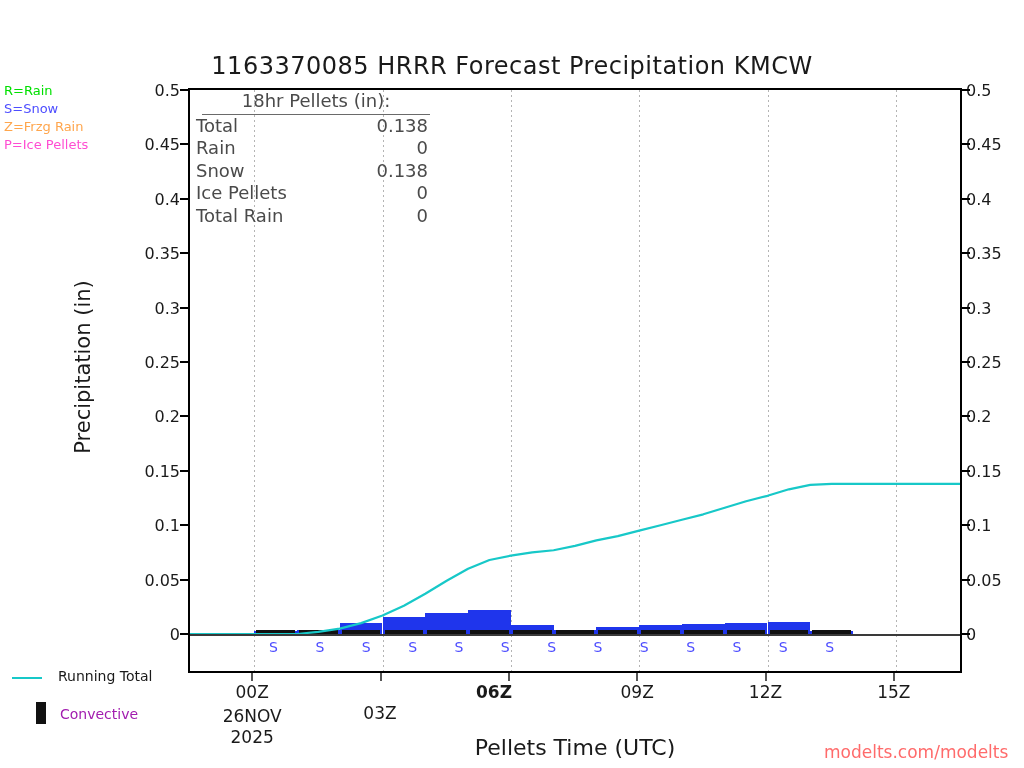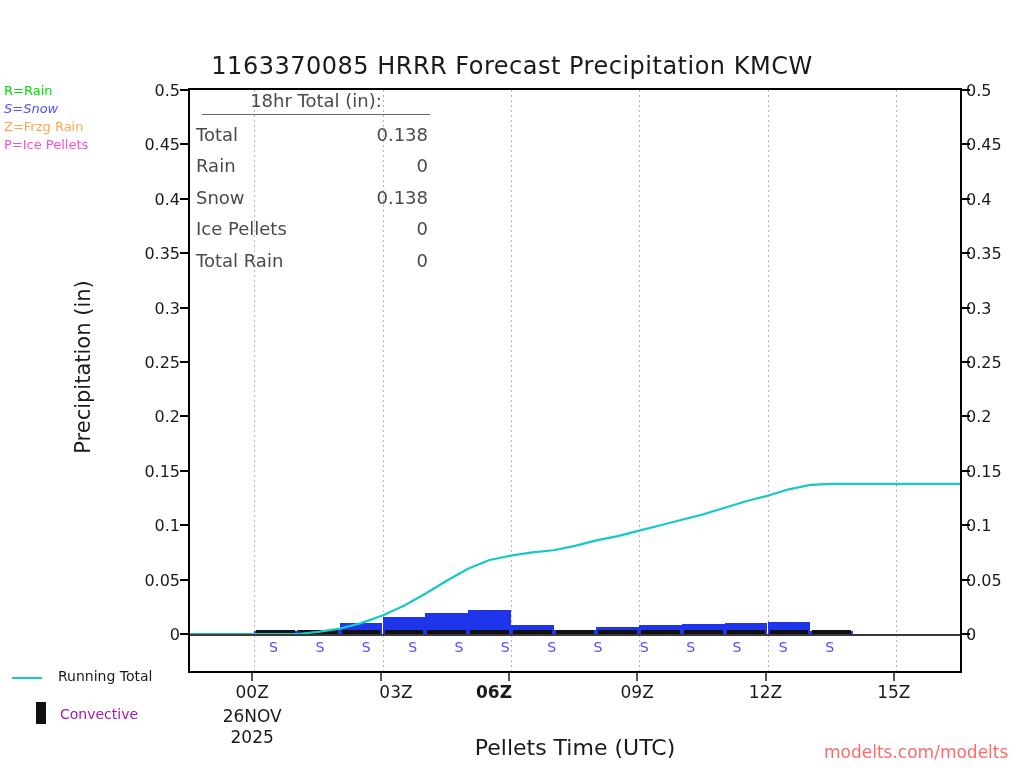--- a/index.html
+++ b/index.html
@@ -10,21 +10,21 @@
   .abs{position:absolute;}
 
   
   #chart-title{left:0;top:52px;width:1024px;text-align:center;
       font-size:24px;color:#1a1a1a;letter-spacing:.5px;white-space:nowrap;}
 
   
   #type-legend{left:4px;top:82px;width:140px;line-height:18px;font-size:13px;}
   #type-legend div{white-space:nowrap;}
   .lg-rain{color:#00e000;}
-  .lg-snow{color:#4d4dff;font-style:italic;}
+  .lg-snow{color:#4d4dff;}
   .lg-frzg{color:#ffa64d;}
   .lg-pell{color:#ff4dd2;}
 
   
   #plot-frame{left:188px;top:88px;width:774px;height:585px;
       border:2px solid #000;box-sizing:border-box;background:#fff;}
   #plot-inner{position:absolute;left:0;top:0;width:100%;height:100%;overflow:hidden;}
 
   .vgrid{position:absolute;top:0;bottom:0;width:1px;
       background-image:linear-gradient(to bottom,#b4b4b4 50%,rgba(255,255,255,0) 0%);
@@ -62,21 +62,21 @@
   #yaxis-title{left:-27px;top:355px;width:220px;text-align:center;font-size:21px;
       color:#1a1a1a;transform:rotate(-90deg);transform-origin:50% 50%;white-space:nowrap;}
   #xaxis-title{left:188px;top:735px;width:774px;text-align:center;font-size:22px;
       color:#1a1a1a;white-space:nowrap;}
 
   
   #totals-box{left:196px;top:90px;width:250px;font-size:18px;color:#4a4a4a;
       line-height:22.5px;}
   #totals-head{text-align:center;padding-bottom:1px;border-bottom:1px solid #6a6a6a;
       width:228px;margin-left:6px;}
-  .totrow{display:flex;justify-content:space-between;width:232px;margin-top:9px;}
+  .totrow{display:flex;justify-content:space-between;width:232px;}
   .totrow .tl{white-space:nowrap;}
   .totrow .tv{white-space:nowrap;}
 
   
   #ptype-row{left:188px;top:639px;width:774px;height:20px;}
   .ptype{position:absolute;font-size:14px;transform:translateX(-50%);
       white-space:nowrap;}
   .p-S{color:#4d4dff;}
 
   
@@ -228,34 +228,34 @@
 <div class="abs" id="xtickmarks">
     <div class="xtickmark" style="left: 64.1667px;"></div>
     <div class="xtickmark" style="left: 192.5px;"></div>
     <div class="xtickmark" style="left: 320.833px;"></div>
     <div class="xtickmark" style="left: 449.167px;"></div>
     <div class="xtickmark" style="left: 577.5px;"></div>
     <div class="xtickmark" style="left: 705.833px;"></div>
   </div>
 <div class="abs" id="xlabels">
     <div class="xtick" style="left: 64.1667px;">00Z</div>
-    <div class="xtick" style="left: 208px;">03Z</div>
+    <div class="xtick" style="left: 192px; margin-top: 21px;">03Z</div>
     <div class="xtick" style="left: 306px; font-weight: bold;">06Z</div>
     <div class="xtick" style="left: 449.167px;">09Z</div>
     <div class="xtick" style="left: 577.5px;">12Z</div>
     <div class="xtick" style="left: 705.833px; text-align: right;">15Z</div>
   </div>
 <div class="abs" id="xdate" style="left: 252.167px;">
   <div>26NOV</div>
   <div>2025</div>
 </div>
 <div class="abs" id="xaxis-title">Pellets Time (UTC)</div>
 
 <div class="abs" id="totals-box">
-  <div id="totals-head">18hr Total (in):</div>
+  <div id="totals-head">18hr Pellets (in):</div>
   <div id="totals-rows">
       <div class="totrow">
         <span class="tl">Total</span>
         <span class="tv">0.138</span>
       </div>
       <div class="totrow">
         <span class="tl">Rain</span>
         <span class="tv">0</span>
       </div>
       <div class="totrow">

